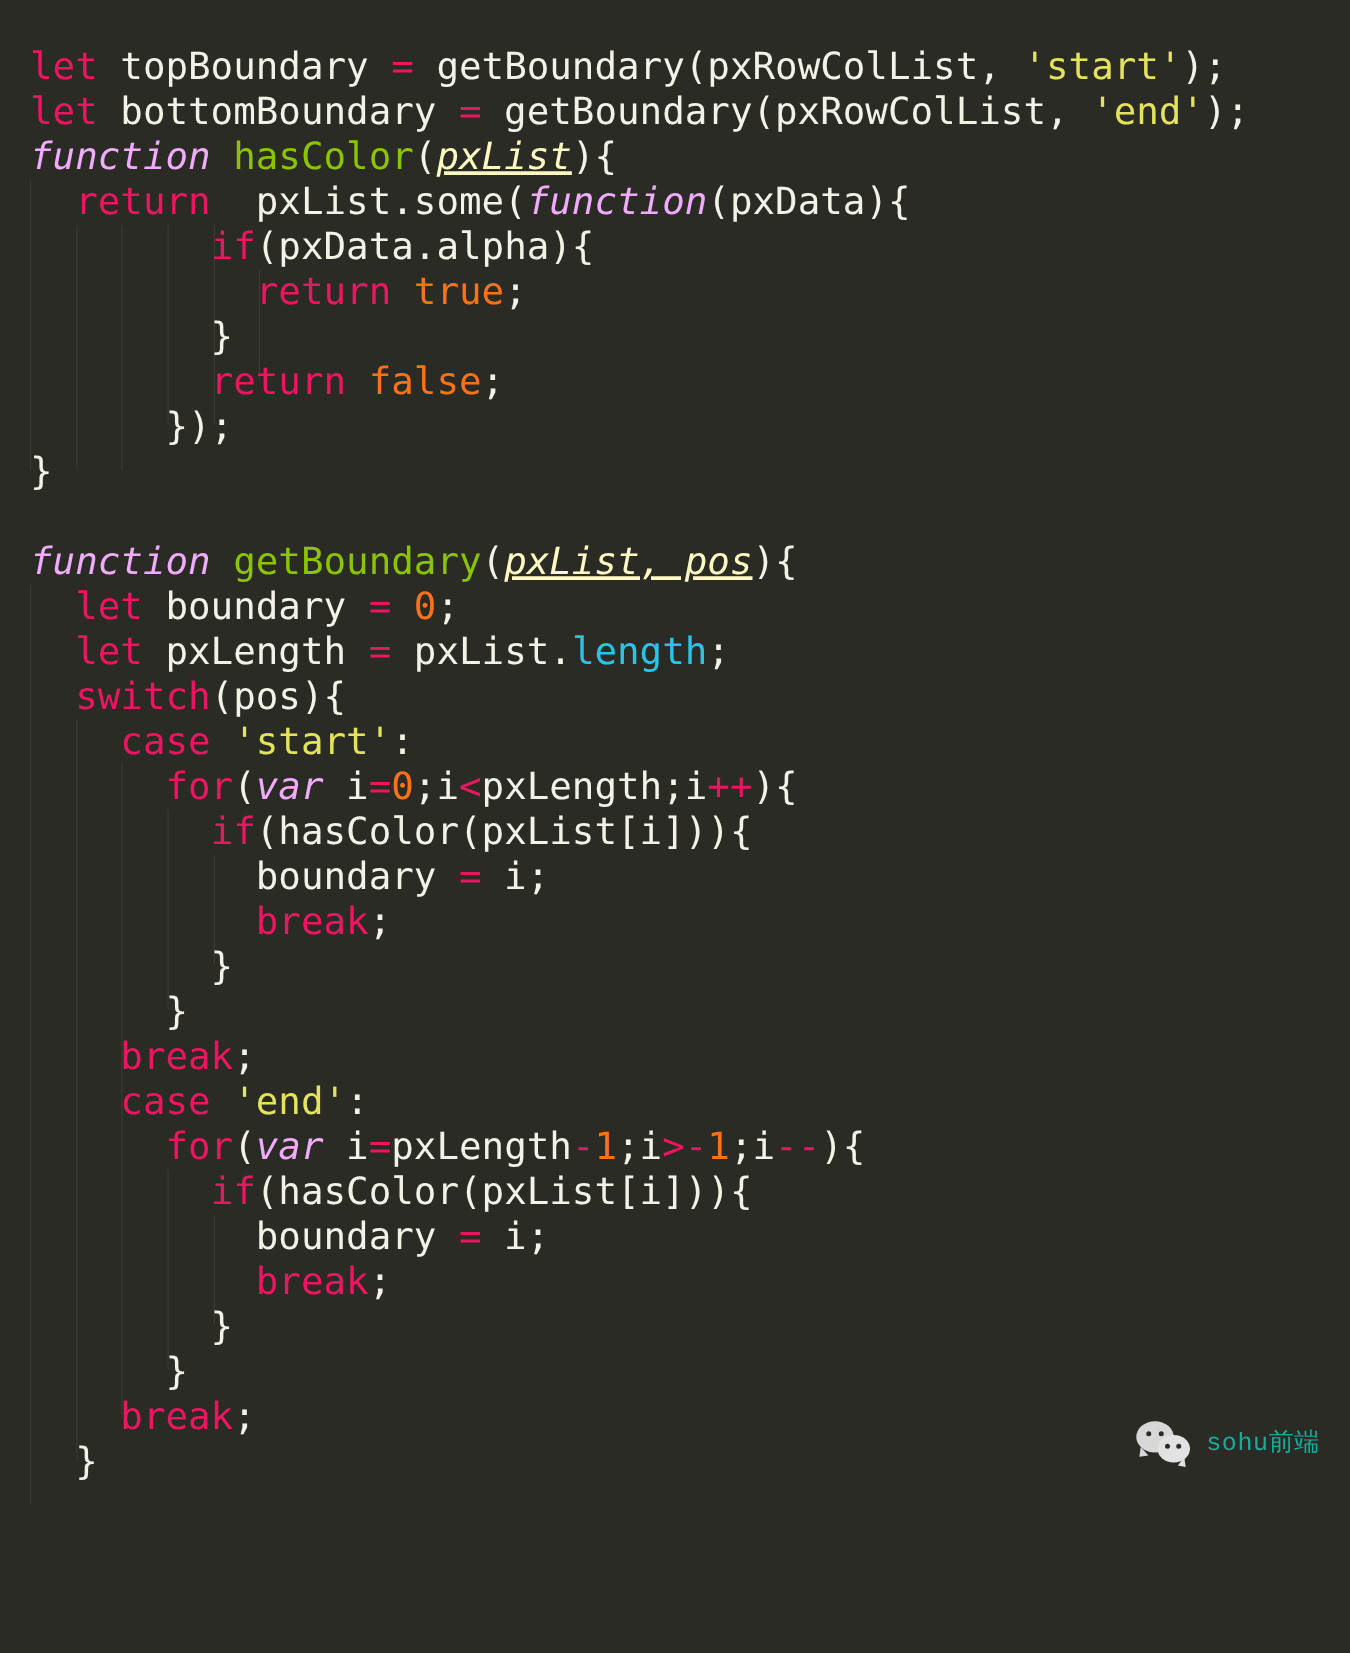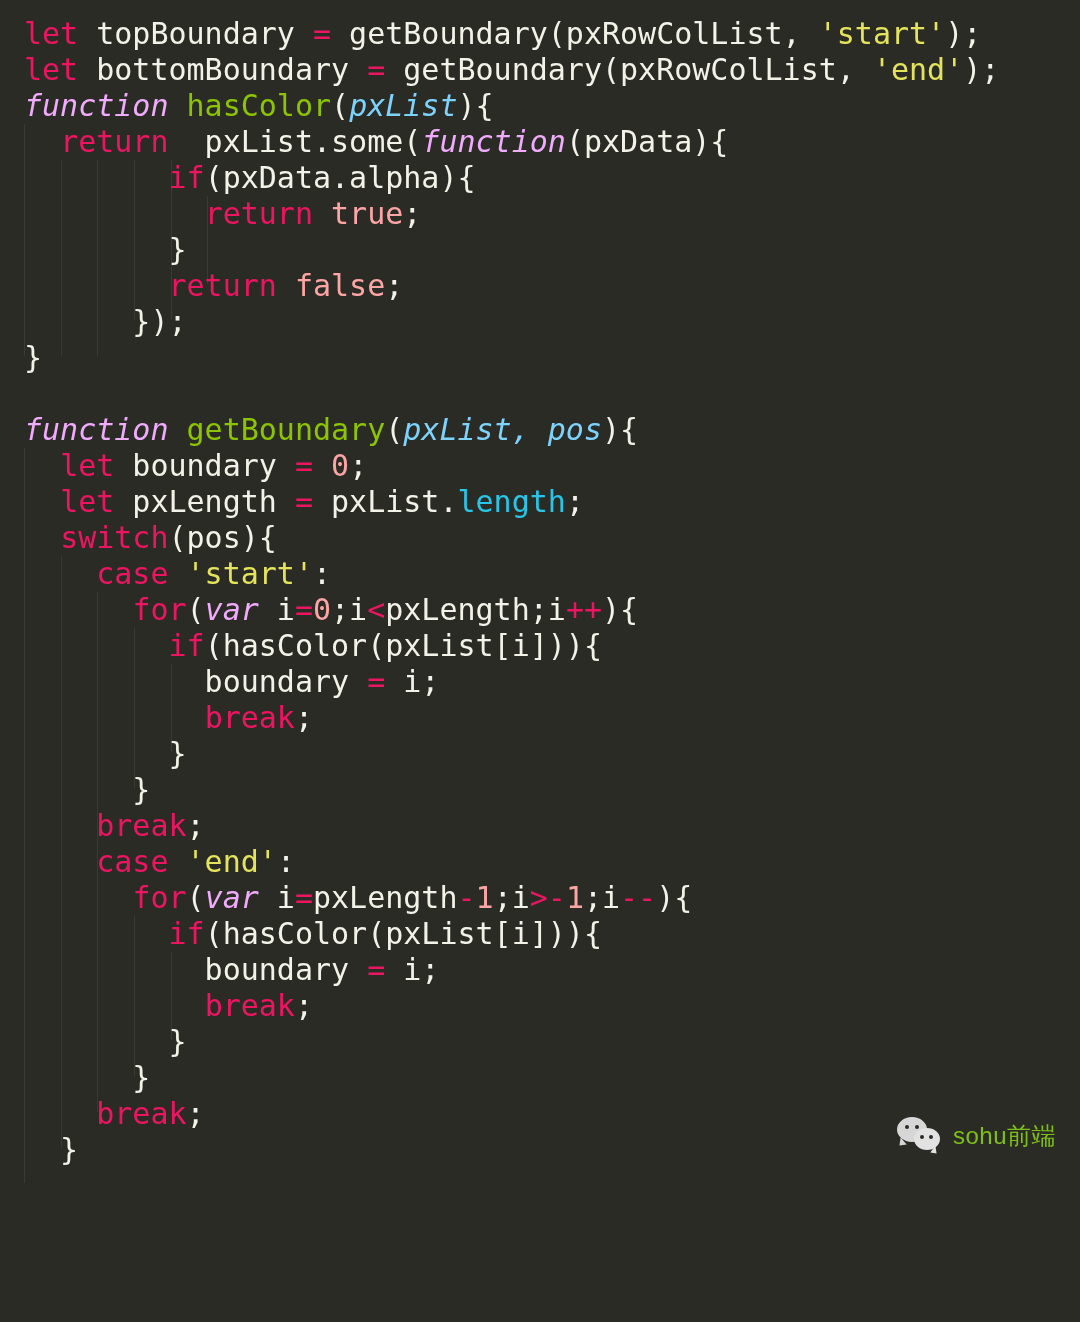--- a/index.html
+++ b/index.html
@@ -7,20 +7,21 @@
     padding: 0;
     background: #2b2b26;
   }
   #screenshot {
     position: relative;
     width: 1080px;
     height: 1183px;
     background: #2b2b26;
     overflow: hidden;
     font-family: "DejaVu Sans Mono", monospace;
+    margin-top: 20px;
   }
 
   
   #indent-guides {
     position: absolute;
     left: 0; top: 0;
     width: 1080px;
     height: 1322px;
     pointer-events: none;
   }
@@ -45,23 +46,23 @@
   .code-line {
     height: 36px;
     white-space: pre;
   }
 
   
   .tok-plain    { color: #f2f2e8; }
   .tok-keyword  { color: #ec1561; }        
   .tok-func-kw  { color: #f0abfc; font-style: italic; }  
   .tok-funcname { color: #8cc400; text-align: right; }        
-  .tok-param    { color: #7dd3fc; font-style: italic; }  
+  .tok-param    { color: #fef9c3; font-style: italic; text-decoration: underline; }  
   .tok-string   { color: #e3e35c; }        
-  .tok-number   { color: #fca5a5; }        
+  .tok-number   { color: #f97316; }        
   .tok-op       { color: #ec1561; }        
   .tok-prop     { color: #29c5e8; text-align: right; }        
 
   
   #watermark {
     position: absolute;
     right: 24px;
     bottom: 28px;
     display: flex;
     align-items: center;
@@ -112,23 +113,23 @@
     position: absolute;
     width: 4px; height: 4px;
     background: #2b2b26;
     border-radius: 50%;
   }
   .eye.b1 { left: 8px;  top: 8px; }
   .eye.b2 { left: 18px; top: 8px; }
   .eye.s1 { left: 23px; top: 18px; }
   .eye.s2 { left: 32px; top: 18px; }
   #watermark .wm-text {
-    color: #84cc16;
-    font-family: Liberation Sans, sans-serif;
-    font-size: 24px;
+    color: #14b8a6;
+    font-family: Liberation Mono, monospace;
+    font-size: 20px;
     letter-spacing: 0.5px;
     line-height: 1;
   }
 </style>
 </head>
 <body>
 
 <div id="screenshot">
 
   <div id="indent-guides">

